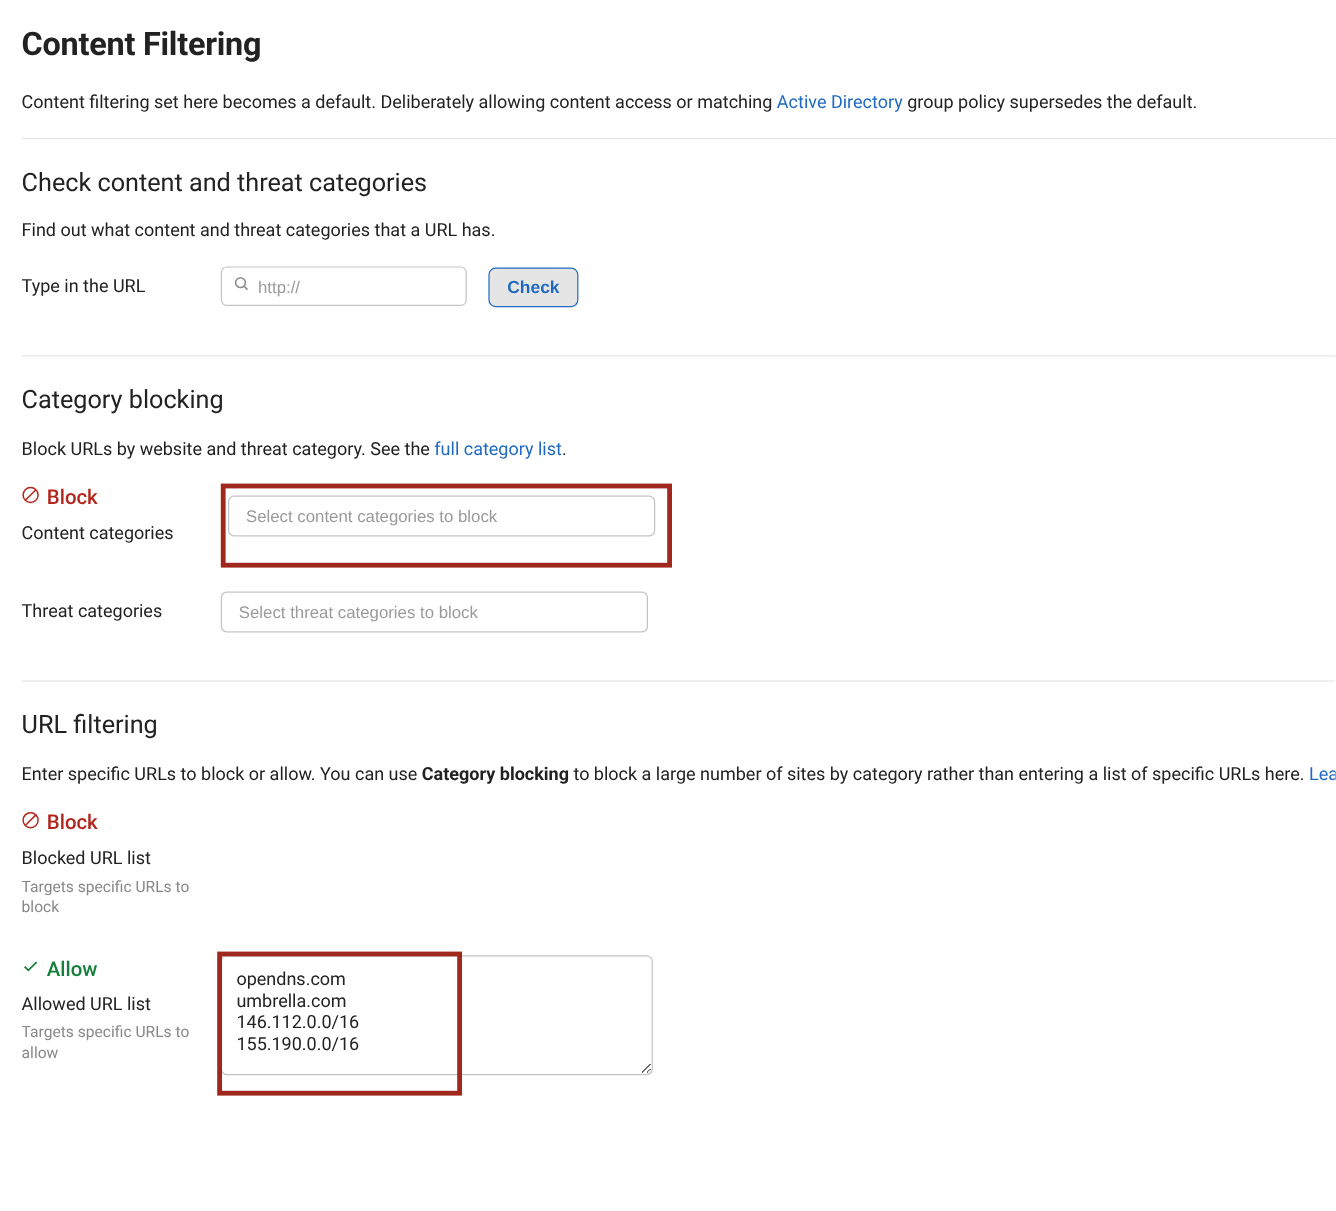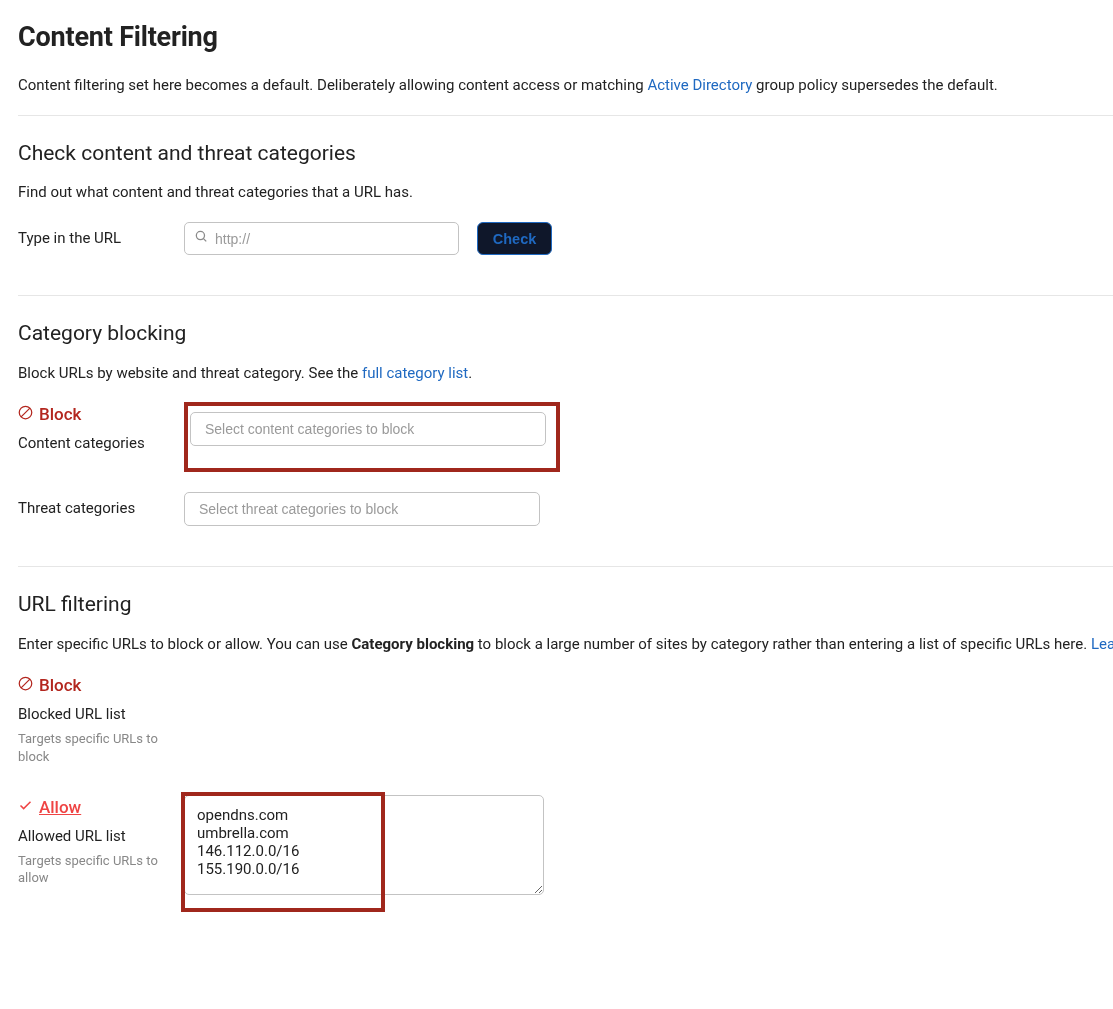--- a/index.html
+++ b/index.html
@@ -66,35 +66,35 @@
     }
     .search-wrap .search-icon {
       position: absolute;
       left: 10px;
       top: 50%;
       transform: translateY(-50%);
       color: #8a8a8a;
       pointer-events: none;
     }
     input.text-input {
-      width: 275px;
+      width: 205px;
       height: 33px;
       border: 1px solid #c3c3c3;
       border-radius: 5px;
       padding: 0 10px 0 30px;
       font-size: 14px;
       color: #000000;
       background: #fff;
     }
     input.text-input::placeholder { color: #9a9a9a; }
 
     button.outline-btn {
       height: 33px;
       border: 1.5px solid #1f69c1;
-      background: #0f172a;
+      background: #e5e5e5;
       color: #1f69c1;
       border-radius: 6px;
       font-weight: 700;
       font-size: 14.5px;
       padding: 0 15px;
       margin-left: 14px;
       cursor: pointer;
     }
 
     input.select-input {
@@ -124,21 +124,21 @@
 
     .tag-block { margin-bottom: 6px; }
     .tag-block .tag {
       font-size: 17px;
       font-weight: 500;
       display: inline-flex;
       align-items: center;
       gap: 6px;
     }
     .tag.block { color: #b3261e; align-items: flex-end; }
-    .tag.allow { color: #ef4444; text-decoration: underline; }
+    .tag.allow { color: #15803d; }
 
     .highlight-box {
       border: 4px solid #a0271c;
       padding: 6px 10px 22px 2px;
       display: inline-block;
     }
     .highlight-partial {
       position: relative;
       display: inline-block;
     }

